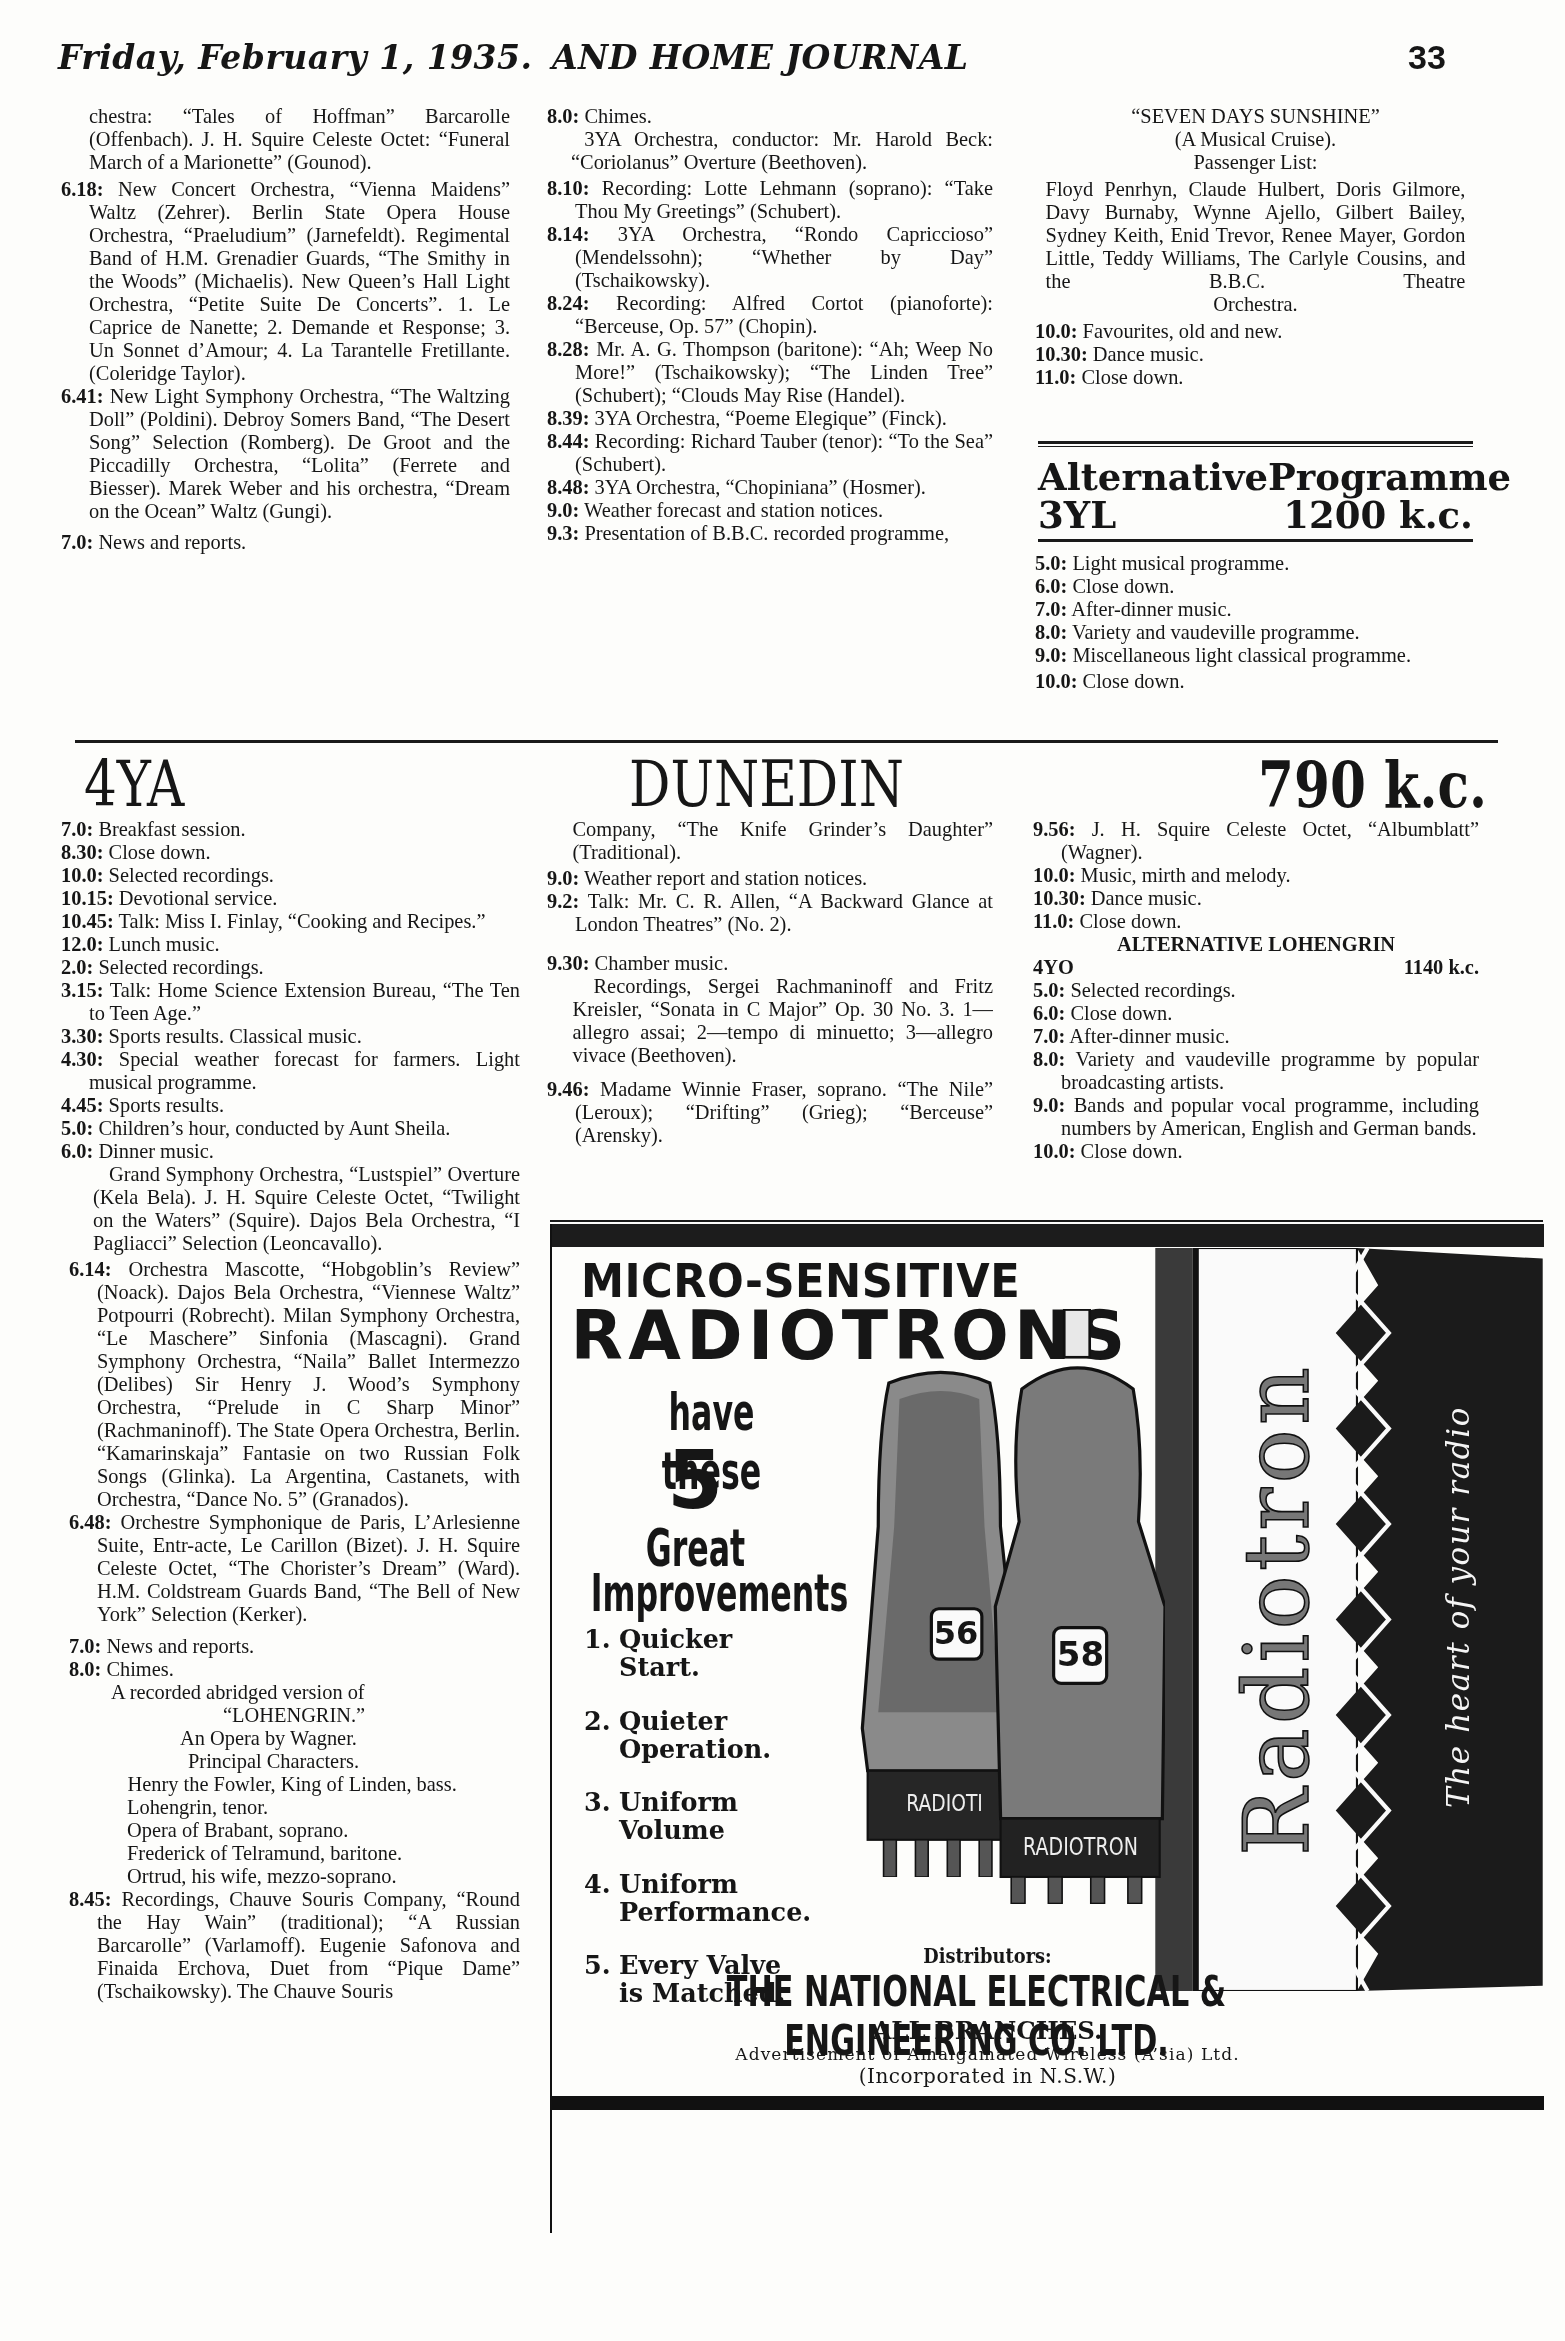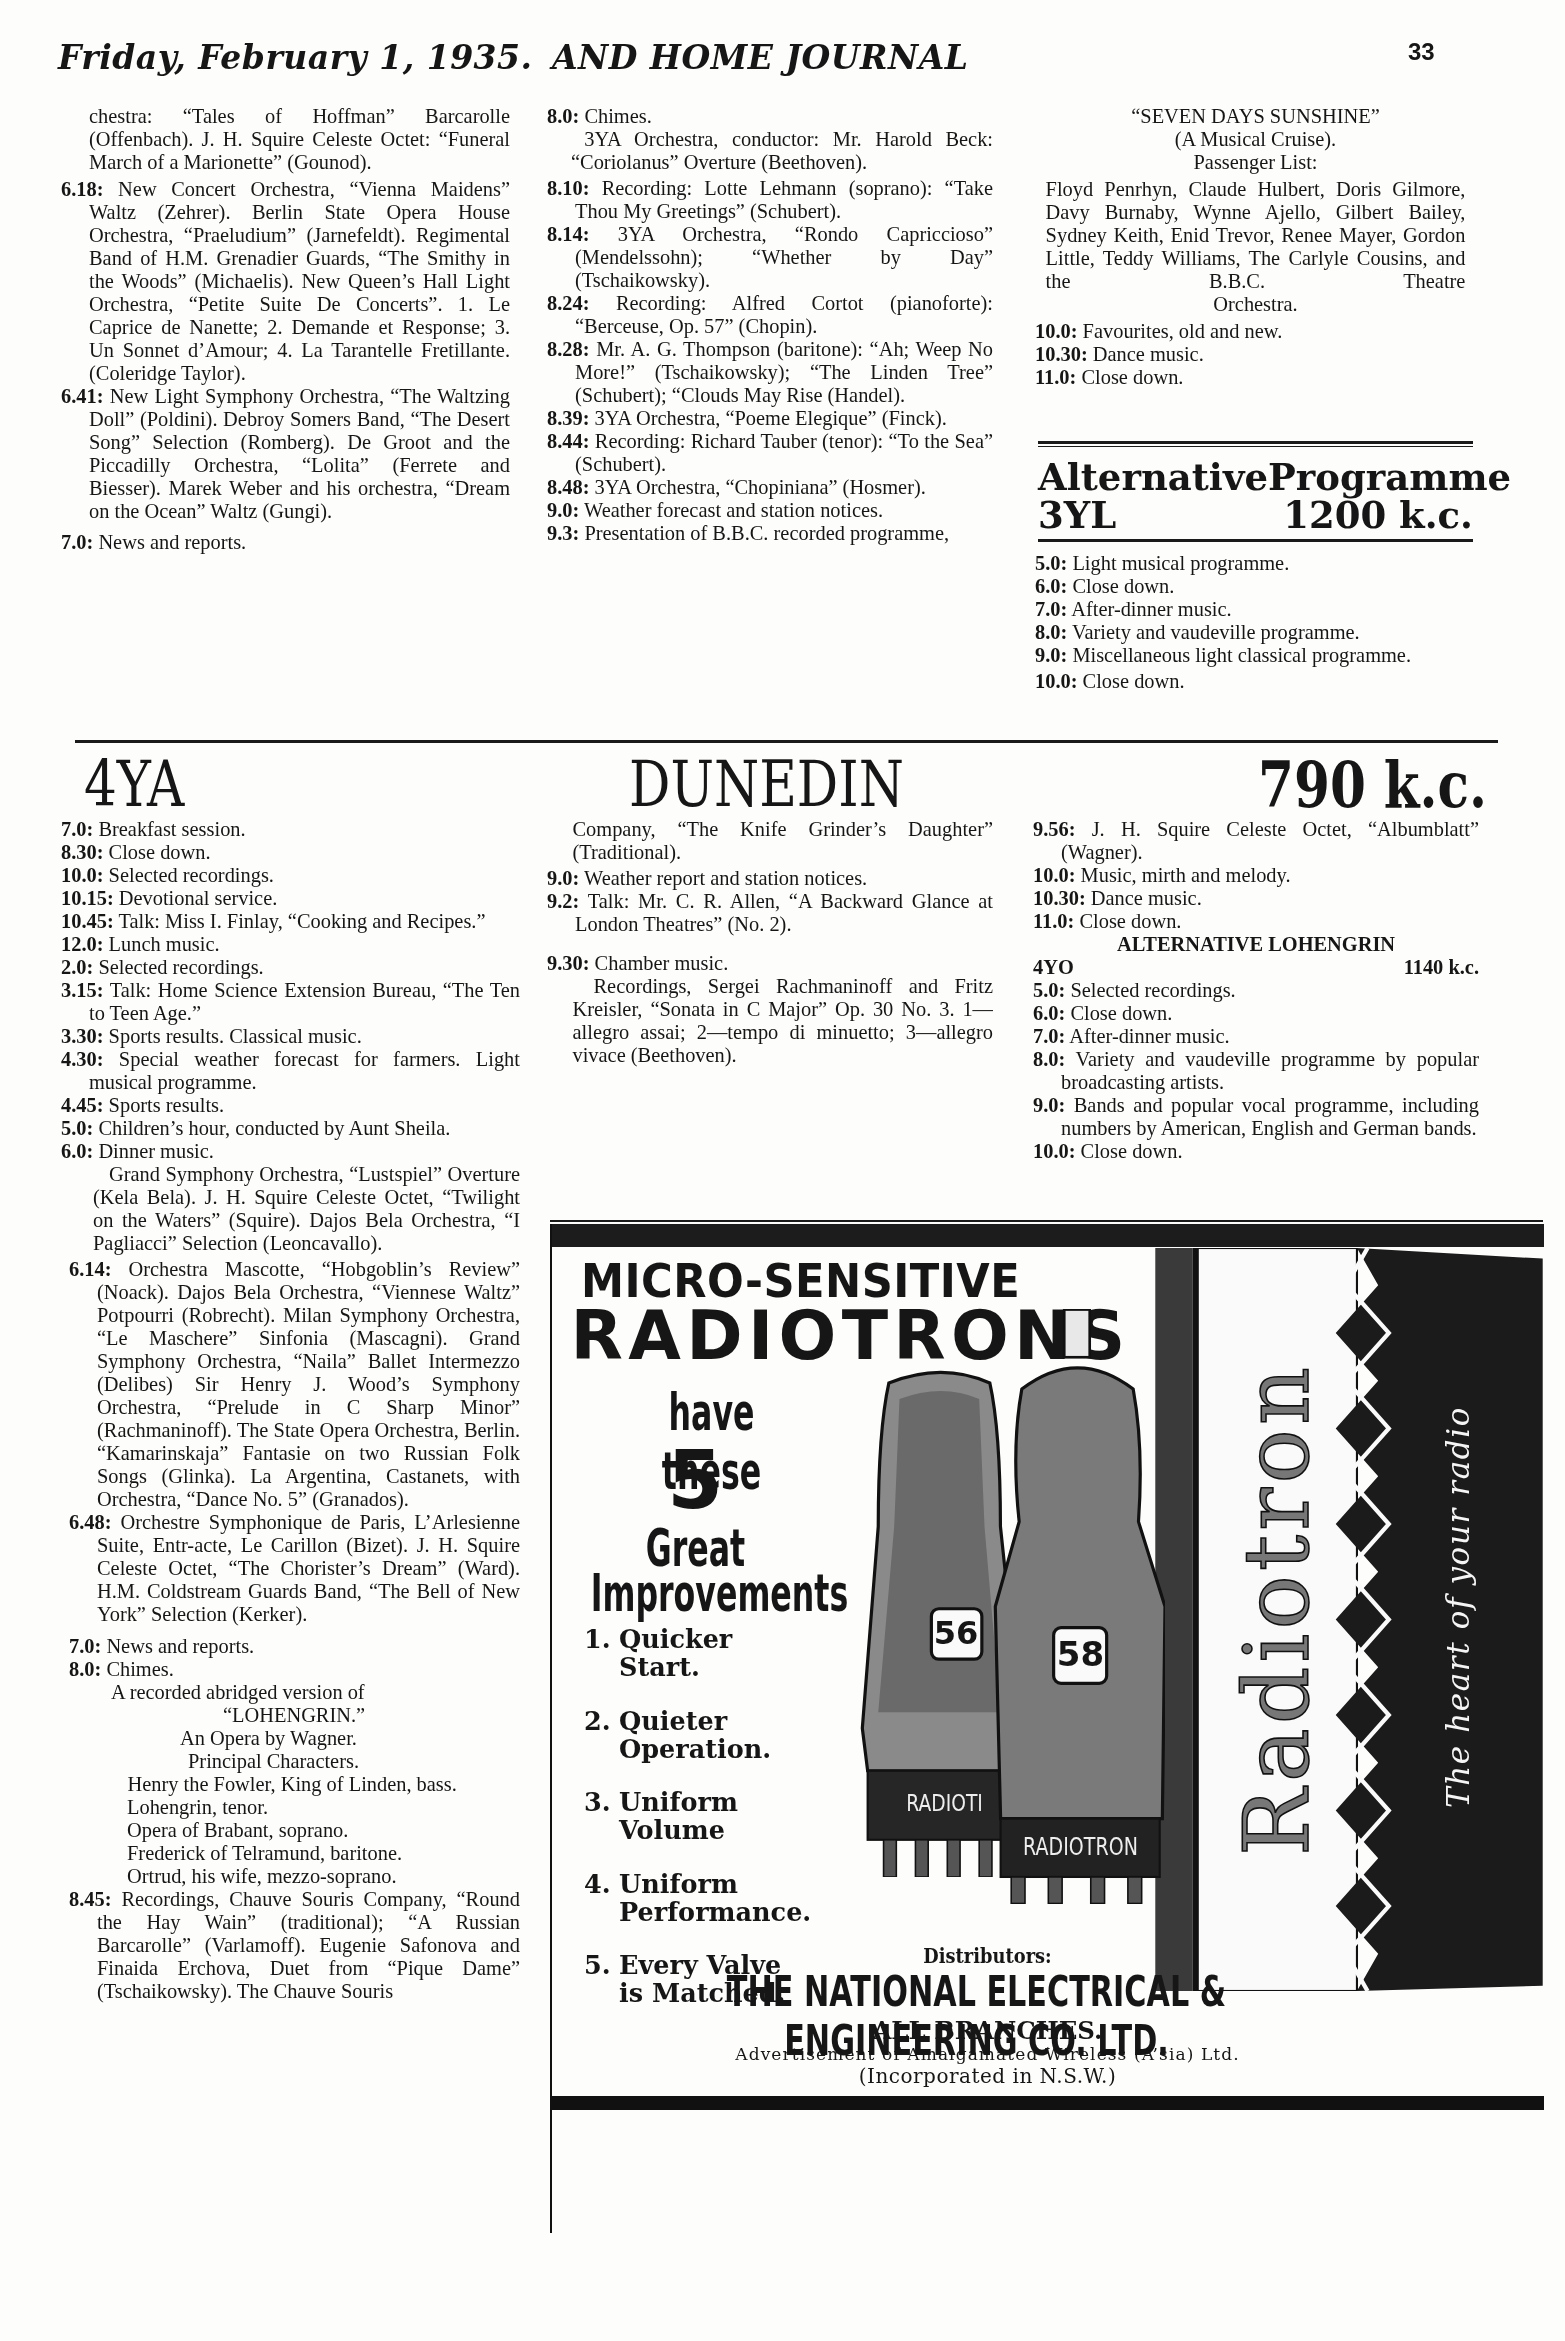--- a/index.html
+++ b/index.html
@@ -31,21 +31,21 @@
   .ad-list .n { width:35px; flex:none; }
   .ad-dist { position:absolute; left:0; width:871px; text-align:center; }
   .tube { position:absolute; }
   .box { position:absolute; left:603px; top:24px; width:388px; height:743px; }
 </style>
 </head>
 <body>
 
 <div class="abs hdr" style="left:58px;">Friday, February 1, 1935.</div>
 <div class="abs hdr" style="left:552px;">AND HOME JOURNAL</div>
-<div class="abs" style="left:1408px; top:38px; font-family:'Liberation Sans',sans-serif; font-weight:bold; font-size:24px;">33</div>
+<div class="abs" style="left:1408px; top:38px; font-family:'Liberation Sans',sans-serif; font-weight:bold; font-size:34px;">33</div>
 
 <div class="col" style="left:61px; top:105px; width:449px;">
   <p style="padding-left:28px; margin-bottom:4.2px;">chestra: “Tales of Hoffman” Barcarolle (Offenbach). J. H. Squire Celeste Octet: “Funeral March of a Marionette” (Gounod).</p>
   <p class="entry"><span class="t">6.18:</span> <span>New Concert Orchestra, “Vienna Maidens” Waltz (Zehrer). Berlin State Opera House Orchestra, “Praeludium” (Jarnefeldt). Regimental Band of H.M. Grenadier Guards, “The Smithy in the Woods” (Michaelis). New Queen’s Hall Light Orchestra, “Petite Suite De Concerts”. 1. Le Caprice de Nanette; 2. Demande et Response; 3. Un Sonnet d’Amour; 4. La Tarantelle Fretillante. (Coleridge Taylor).</span></p>
   <p class="entry"><span class="t">6.41:</span> <span>New Light Symphony Orchestra, “The Waltzing Doll” (Poldini). Debroy Somers Band, “The Desert Song” Selection (Romberg). De Groot and the Piccadilly Orchestra, “Lolita” (Ferrete and Biesser). Marek Weber and his orchestra, “Dream on the Ocean” Waltz (Gungi).</span></p>
   <p class="entry" style="margin-top:7.4px;"><span class="t">7.0:</span> <span>News and reports.</span></p>
 </div>
 
 <div class="col" style="left:547px; top:105px; width:446px;">
   <p class="entry"><span class="t">8.0:</span> <span>Chimes.</span></p>
@@ -132,20 +132,21 @@
     <p class="entry"><span class="t">8.45:</span> <span>Recordings, Chauve Souris Company, “Round the Hay Wain” (traditional); “A Russian Barcarolle” (Varlamoff). Eugenie Safonova and Finaida Erchova, Duet from “Pique Dame” (Tschaikowsky). The Chauve Souris</span></p>
   </div>
 </div>
 
 <div class="col" style="left:547px; top:818px; width:446px;">
   <p style="padding-left:25.5px; margin-bottom:3.2px;">Company, “The Knife Grinder’s Daughter” (Traditional).</p>
   <p class="entry"><span class="t">9.0:</span> <span>Weather report and station notices.</span></p>
   <p class="entry" style="margin-bottom:16px;"><span class="t">9.2:</span> <span>Talk: Mr. C. R. Allen, “A Backward Glance at London Theatres” (No. 2).</span></p>
   <p class="entry" style="margin:0;"><span class="t">9.30:</span> <span>Chamber music.</span></p>
   <p style="padding-left:25.5px; text-indent:21px; margin-bottom:10.6px;">Recordings, Sergei Rachmaninoff and Fritz Kreisler, “Sonata in C Major” Op. 30 No. 3. 1—allegro assai; 2—tempo di minuetto; 3—allegro vivace (Beethoven).</p>
+  <p class="entry"><span class="t">9.46:</span> <span>Madame Winnie Fraser, soprano. “The Nile” (Leroux); “Drifting” (Grieg); “Berceuse” (Arensky).</span></p>
 </div>
 
 <div class="col" style="left:1033px; top:818px; width:446px;">
   <p class="entry" style="margin:0;"><span class="t">9.56:</span> <span>J. H. Squire Celeste Octet, “Albumblatt” (Wagner).</span></p>
   <p class="entry" style="margin:0;"><span class="t">10.0:</span> <span>Music, mirth and melody.</span></p>
   <p class="entry" style="margin:0;"><span class="t">10.30:</span> <span>Dance music.</span></p>
   <p class="entry" style="margin:0;"><span class="t">11.0:</span> <span>Close down.</span></p>
   <p class="caps-h">ALTERNATIVE LOHENGRIN</p>
   <div class="flex-row">
     <span>4YO</span>

